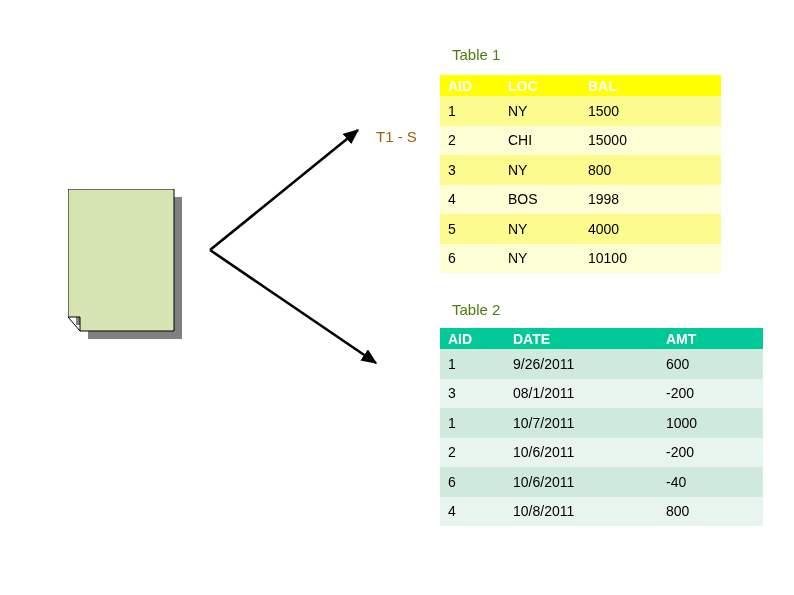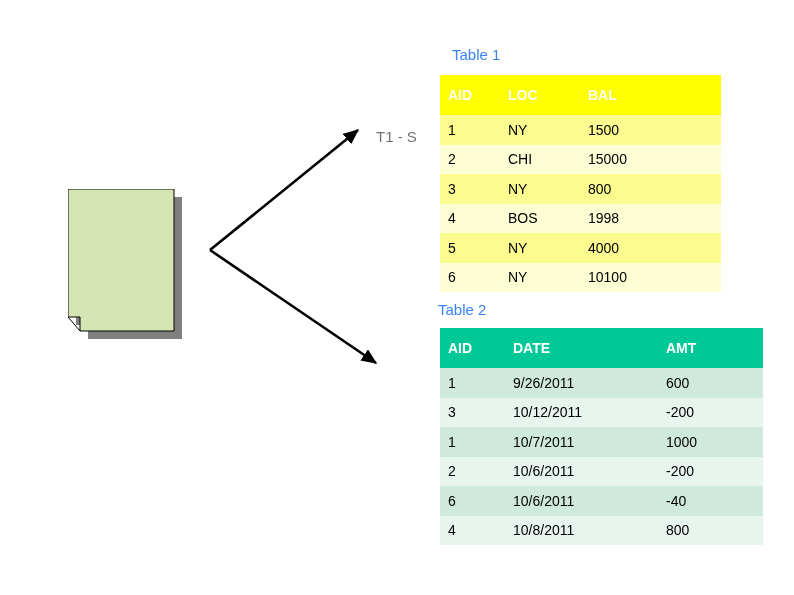--- a/index.html
+++ b/index.html
@@ -37,34 +37,34 @@
   #connector svg { display: block; }
 
   
   #branch-label {
     position: absolute;
     left: 376px;
     top: 128px;
     font-size: 15px;
     line-height: 18px;
     white-space: nowrap;
-    color: #737373;
+    color: #a16207;
   }
 
   
   .table-title {
     position: absolute;
     font-size: 15px;
     line-height: 18px;
     font-weight: normal;
-    color: #3b82f6;
+    color: #4d7c0f;
     white-space: nowrap;
   }
   #title-t1 { left: 452px; top: 46px; }
-  #title-t2 { left: 438px; top: 301px; }
+  #title-t2 { left: 452px; top: 301px; }
 
   
   .data-table {
     position: absolute;
     border-collapse: collapse;
     table-layout: fixed;
     font-size: 14px;
   }
   .data-table th,
   .data-table td {
@@ -72,21 +72,21 @@
     vertical-align: middle;
     padding: 0 0 0 8px;
     font-weight: normal;
     border: none;
     white-space: nowrap;
     overflow: hidden;
   }
   .data-table th {
     color: #ffffff;
     font-weight: bold;
-    height: 40px;
+    height: 21px;
   }
   .data-table td {
     color: #000000;
     height: 29.5px;
   }
 
   
   #table-1 {
     left: 440px;
     top: 75px;
@@ -199,21 +199,21 @@
     </tr>
   </thead>
   <tbody>
     <tr>
       <td>1</td>
       <td>9/26/2011</td>
       <td>600</td>
     </tr>
     <tr>
       <td>3</td>
-      <td>10/12/2011</td>
+      <td>08/1/2011</td>
       <td>-200</td>
     </tr>
     <tr>
       <td>1</td>
       <td>10/7/2011</td>
       <td>1000</td>
     </tr>
     <tr>
       <td>2</td>
       <td>10/6/2011</td>

